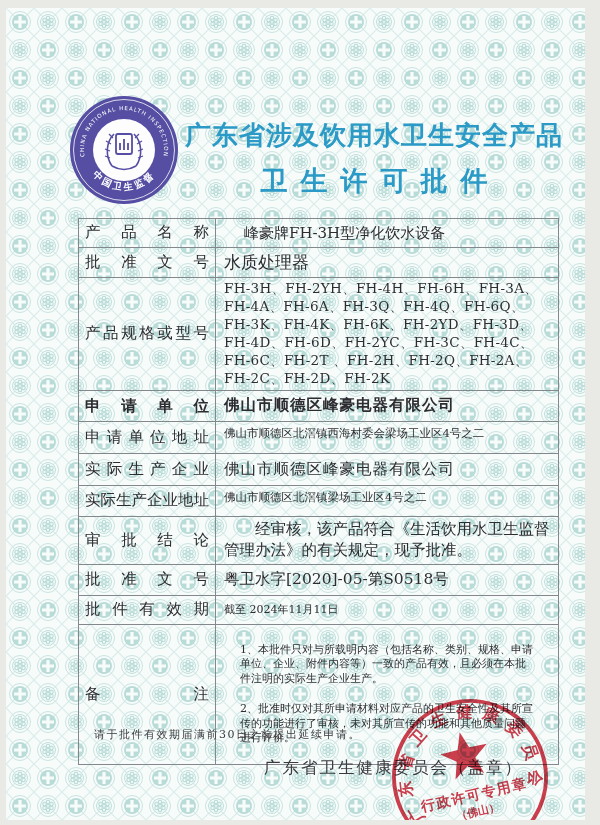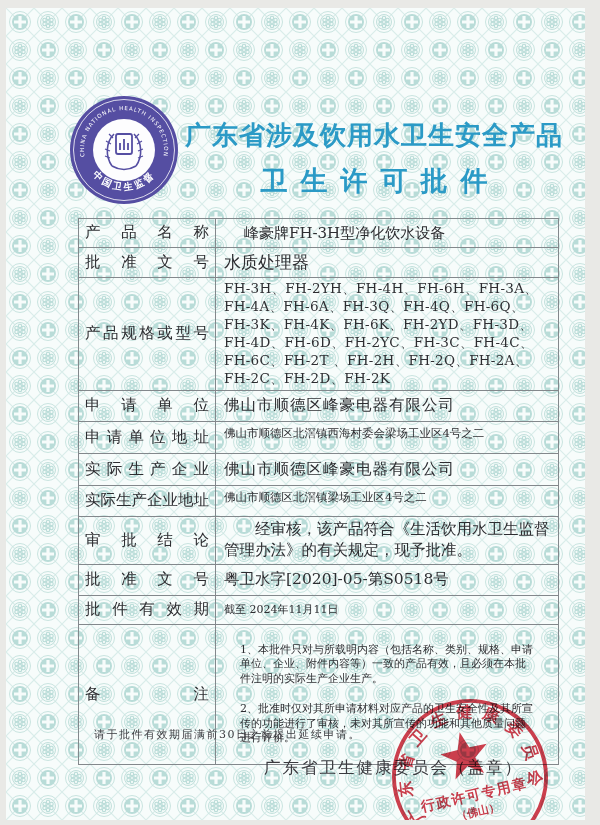--- a/index.html
+++ b/index.html
@@ -122,21 +122,21 @@
       <td class="vc">
             <div class="v-cat">水质处理器</div>
           </td>
     </tr>
     <tr style="height:89px;">
       <td class="lc">产品规格或型号</td>
       <td class="vc">
             <div class="v-models">FH-3H、FH-2YH、FH-4H、FH-6H、FH-3A、FH-4A、FH-6A、FH-3Q、FH-4Q、FH-6Q、FH-3K、FH-4K、FH-6K、FH-2YD、FH-3D、FH-4D、FH-6D、FH-2YC、FH-3C、FH-4C、FH-6C、FH-2T 、FH-2H、FH-2Q、FH-2A、FH-2C、FH-2D、FH-2K</div>
           </td>
     </tr>
-    <tr style="height:31px;">
+    <tr style="height:31px;font-weight:bold;">
       <td class="lc">申请单位</td>
       <td class="vc">
             <div class="v-company">佛山市顺德区峰豪电器有限公司</div>
           </td>
     </tr>
     <tr style="height:32px;">
       <td class="lc">申请单位地址</td>
       <td class="vc addr">
             <div class="v-addr">佛山市顺德区北滘镇西海村委会梁场工业区4号之二</div>
           </td>

